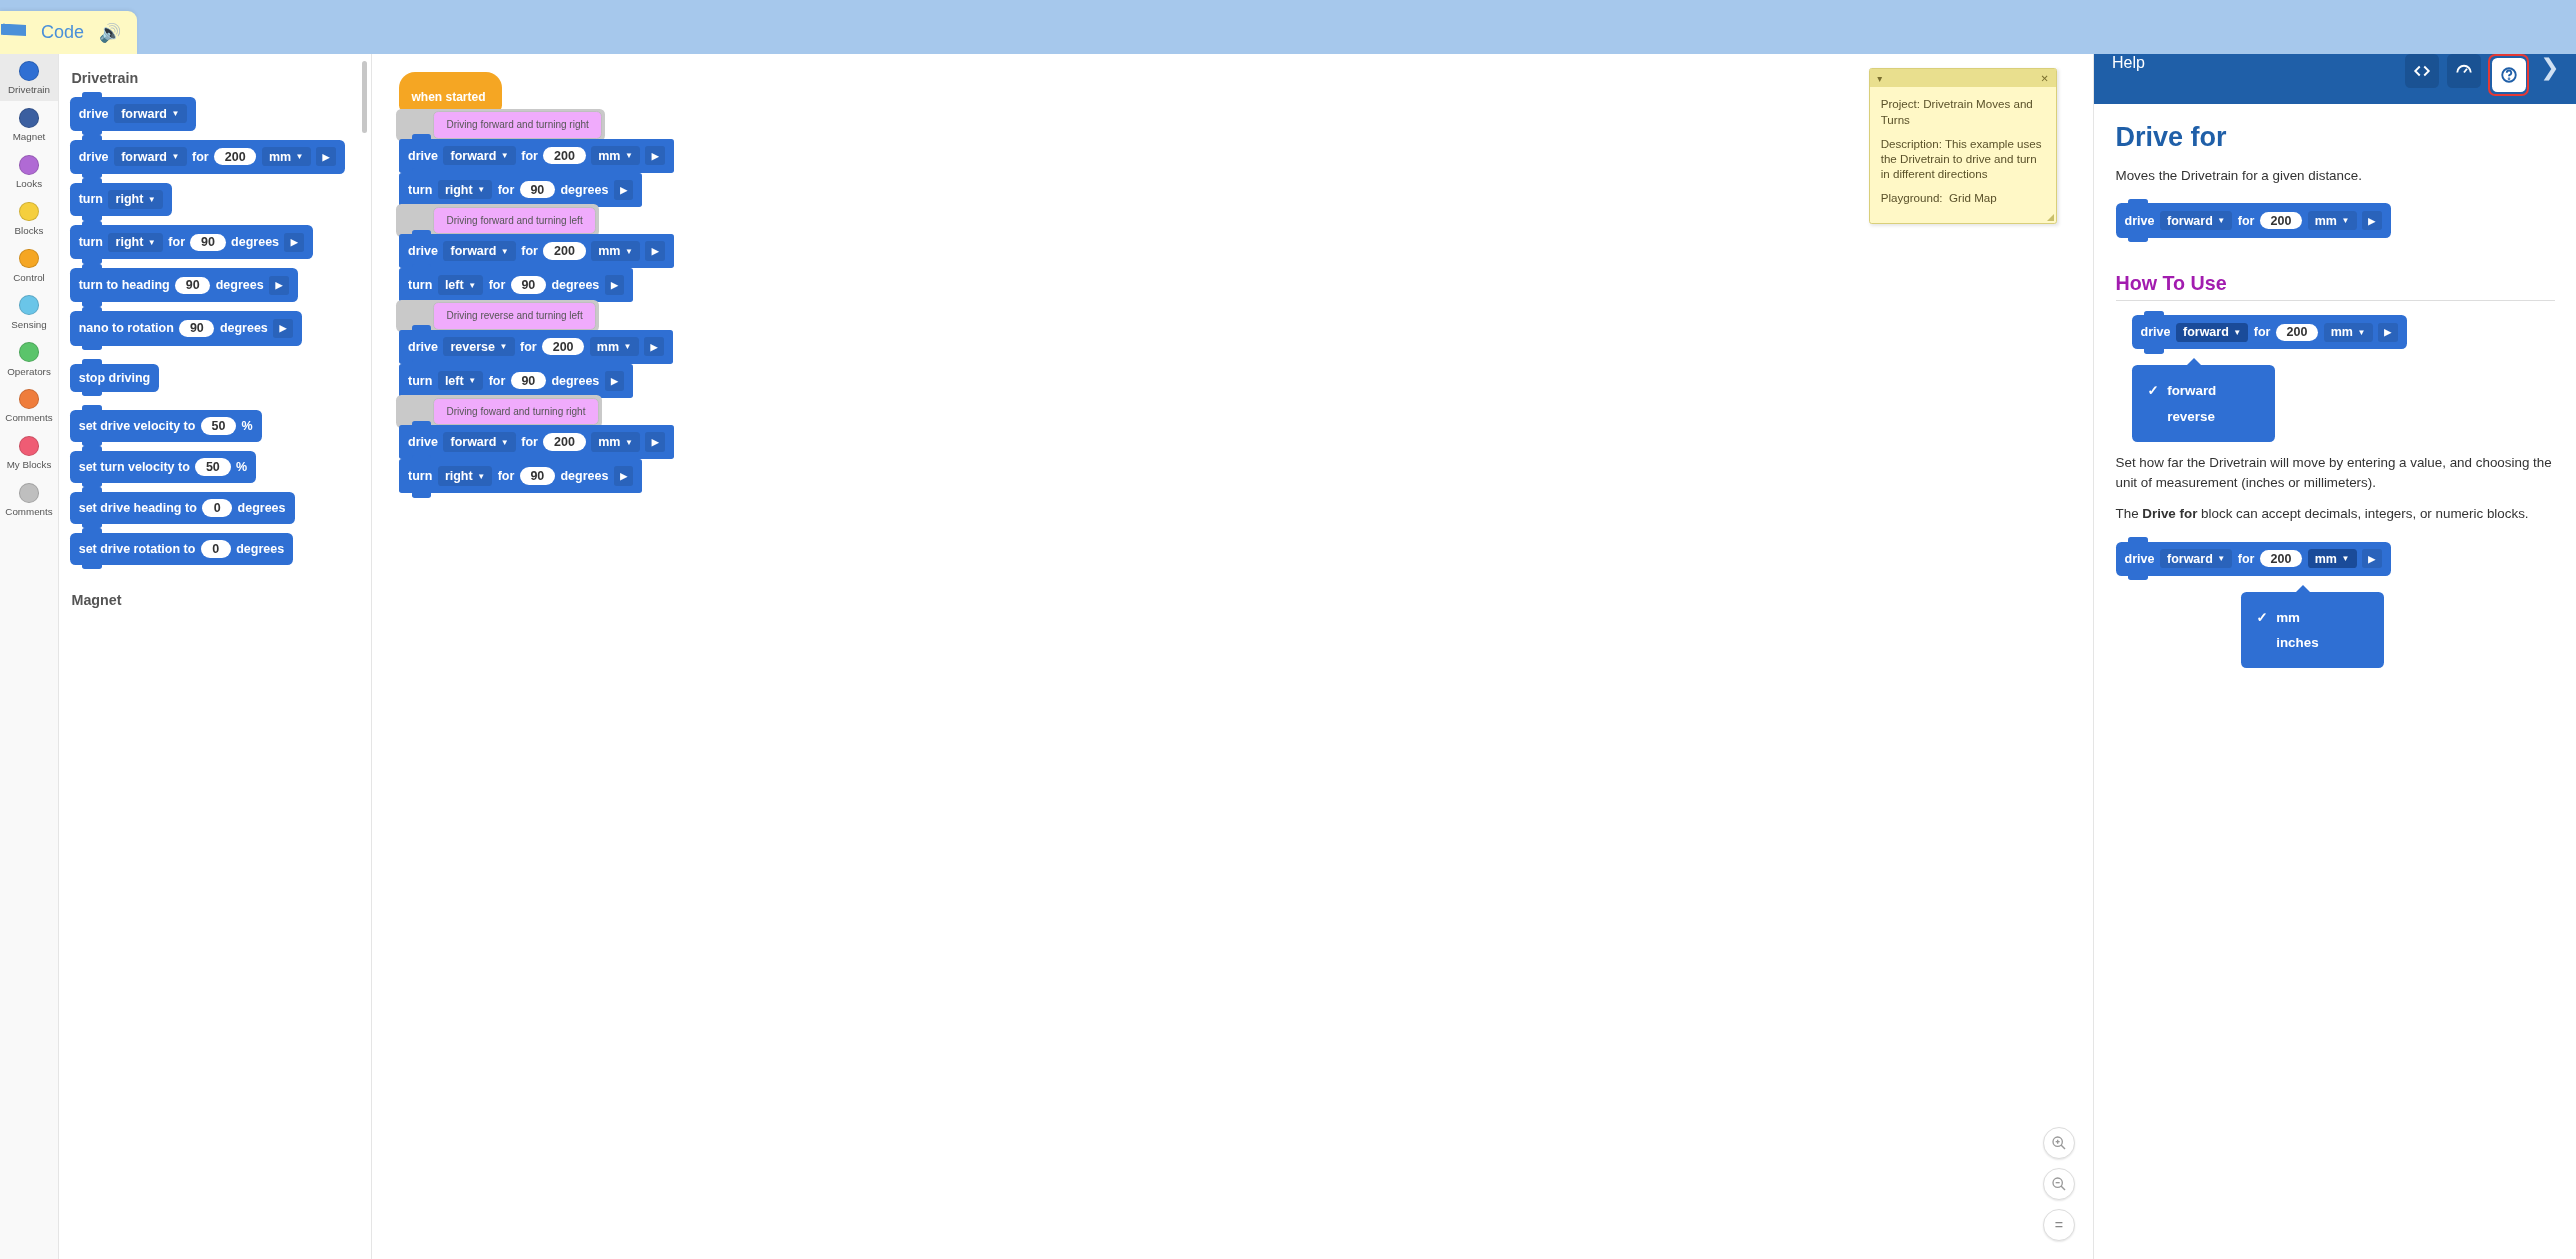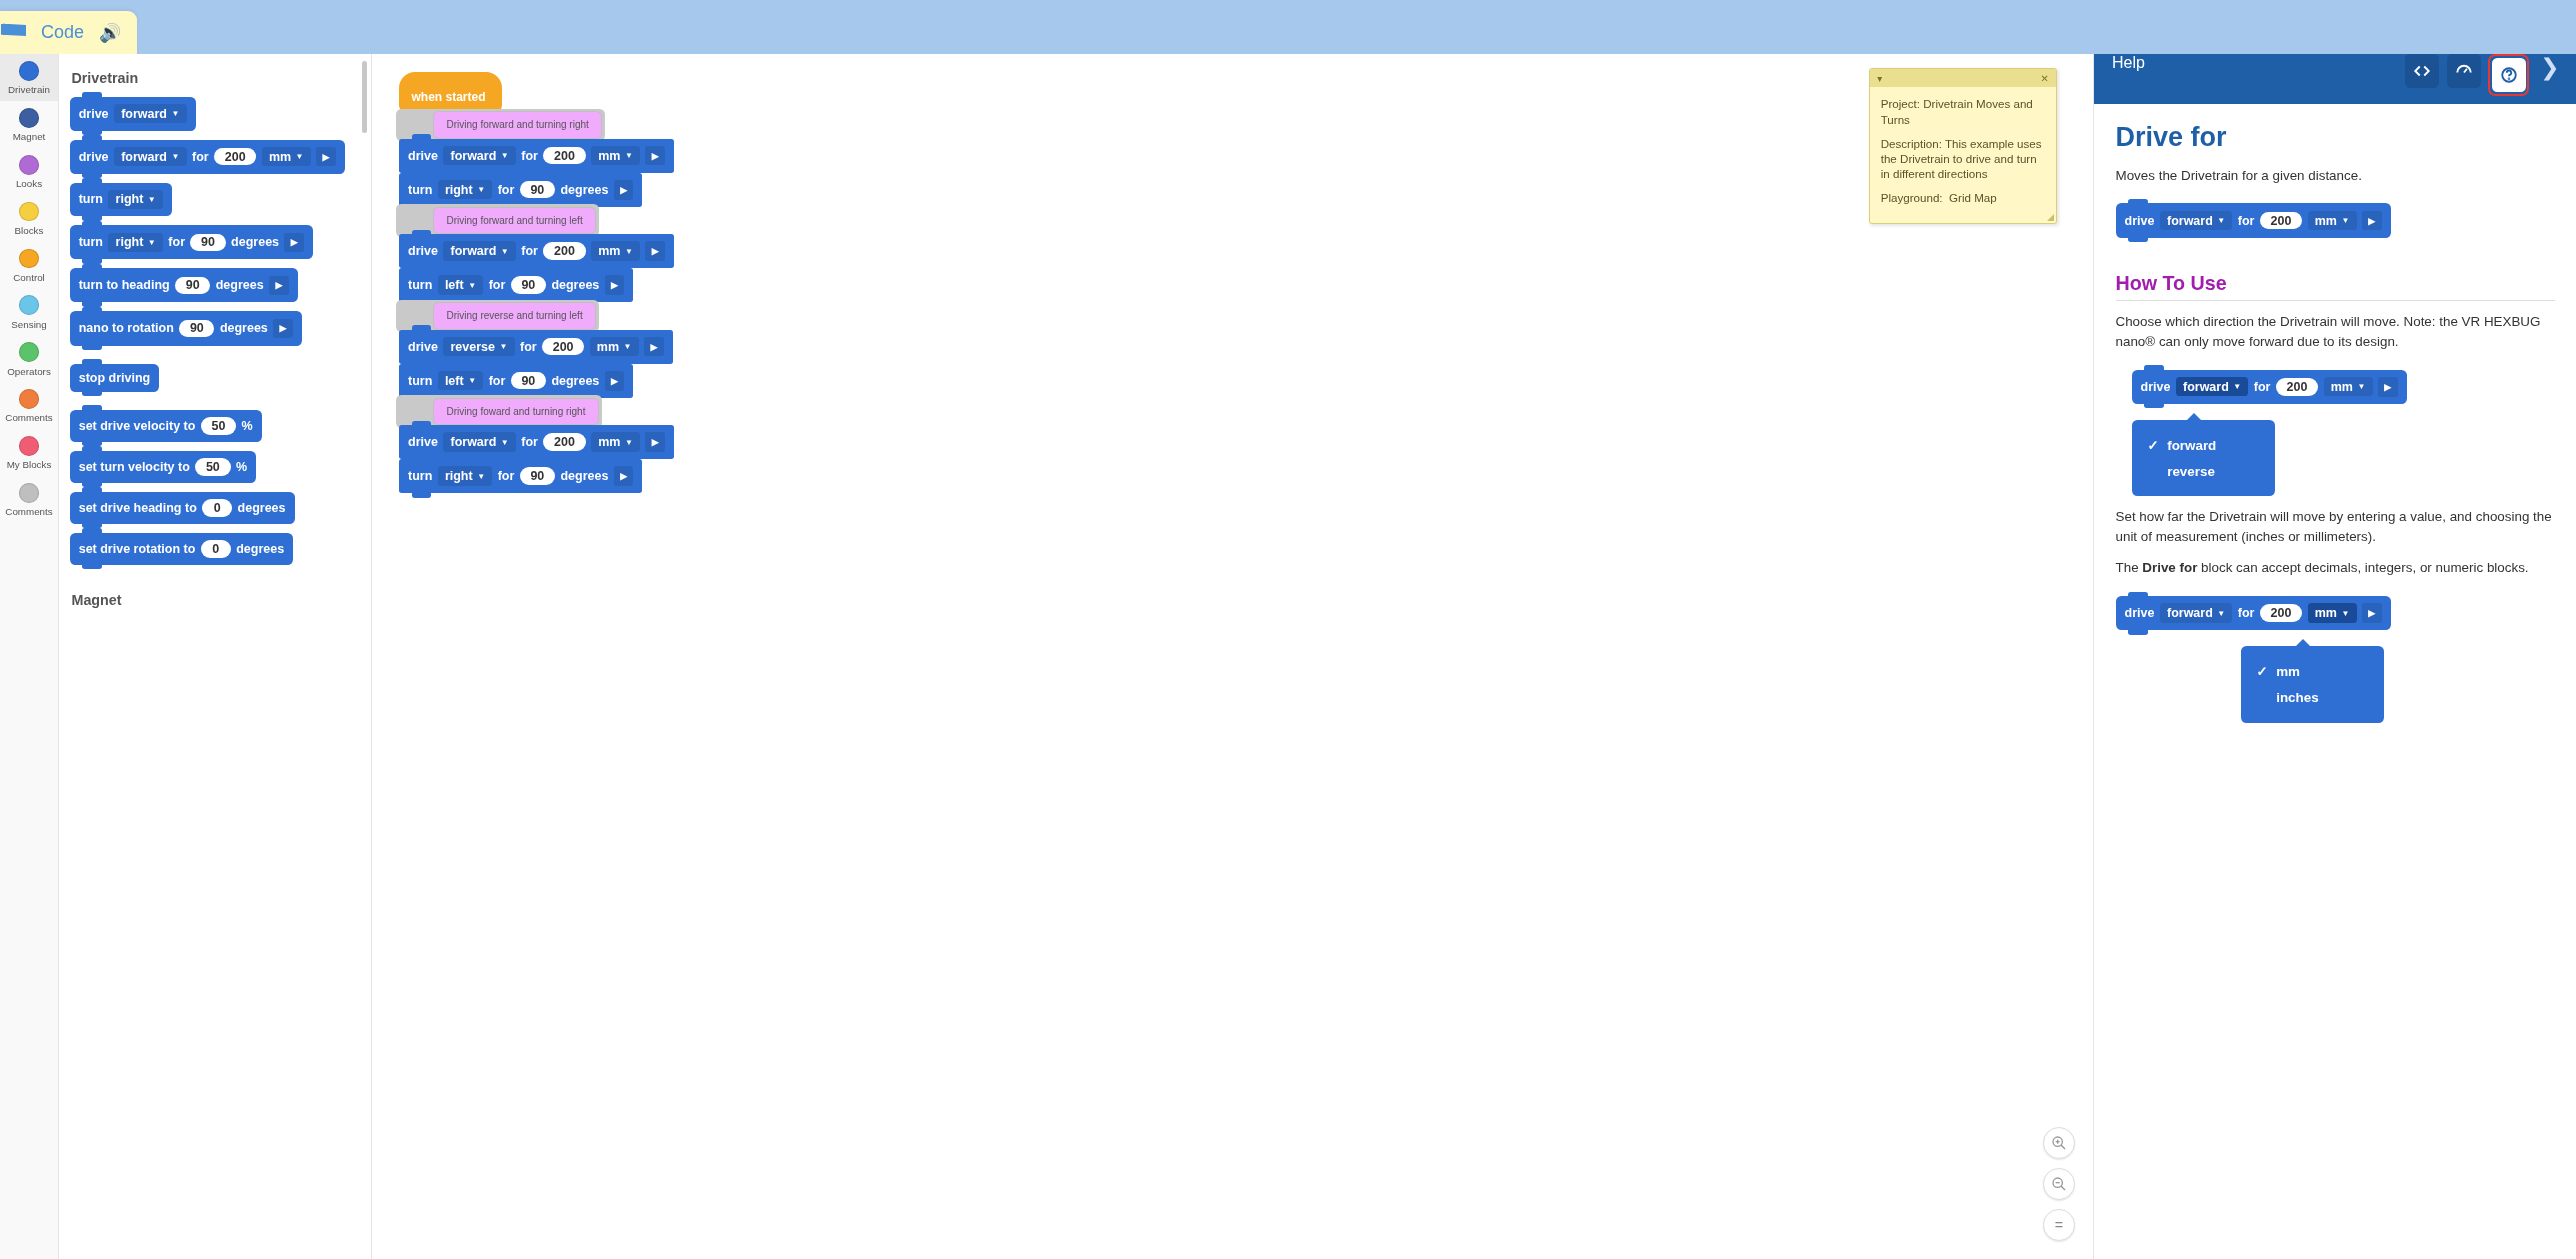--- a/index.html
+++ b/index.html
@@ -440,21 +440,20 @@
         <span>for</span>
         <span class="pill">200</span>
         <span class="dd">
             <span>mm</span>
             <span class="caret">▼</span>
           </span>
         <span class="play">▶</span>
       </div>
 
       <h2>How To Use</h2>
-      <p>Choose which direction the Drivetrain will move. Note: the VR HEXBUG nano® can only move forward due to its design.</p>
 
       <div>
         <div class="blk" style="margin-left:16px">
           <span>drive</span>
           <span class="dd hl">
               <span>forward</span>
               <span class="caret">▼</span>
             </span>
           <span>for</span>
           <span class="pill">200</span>

